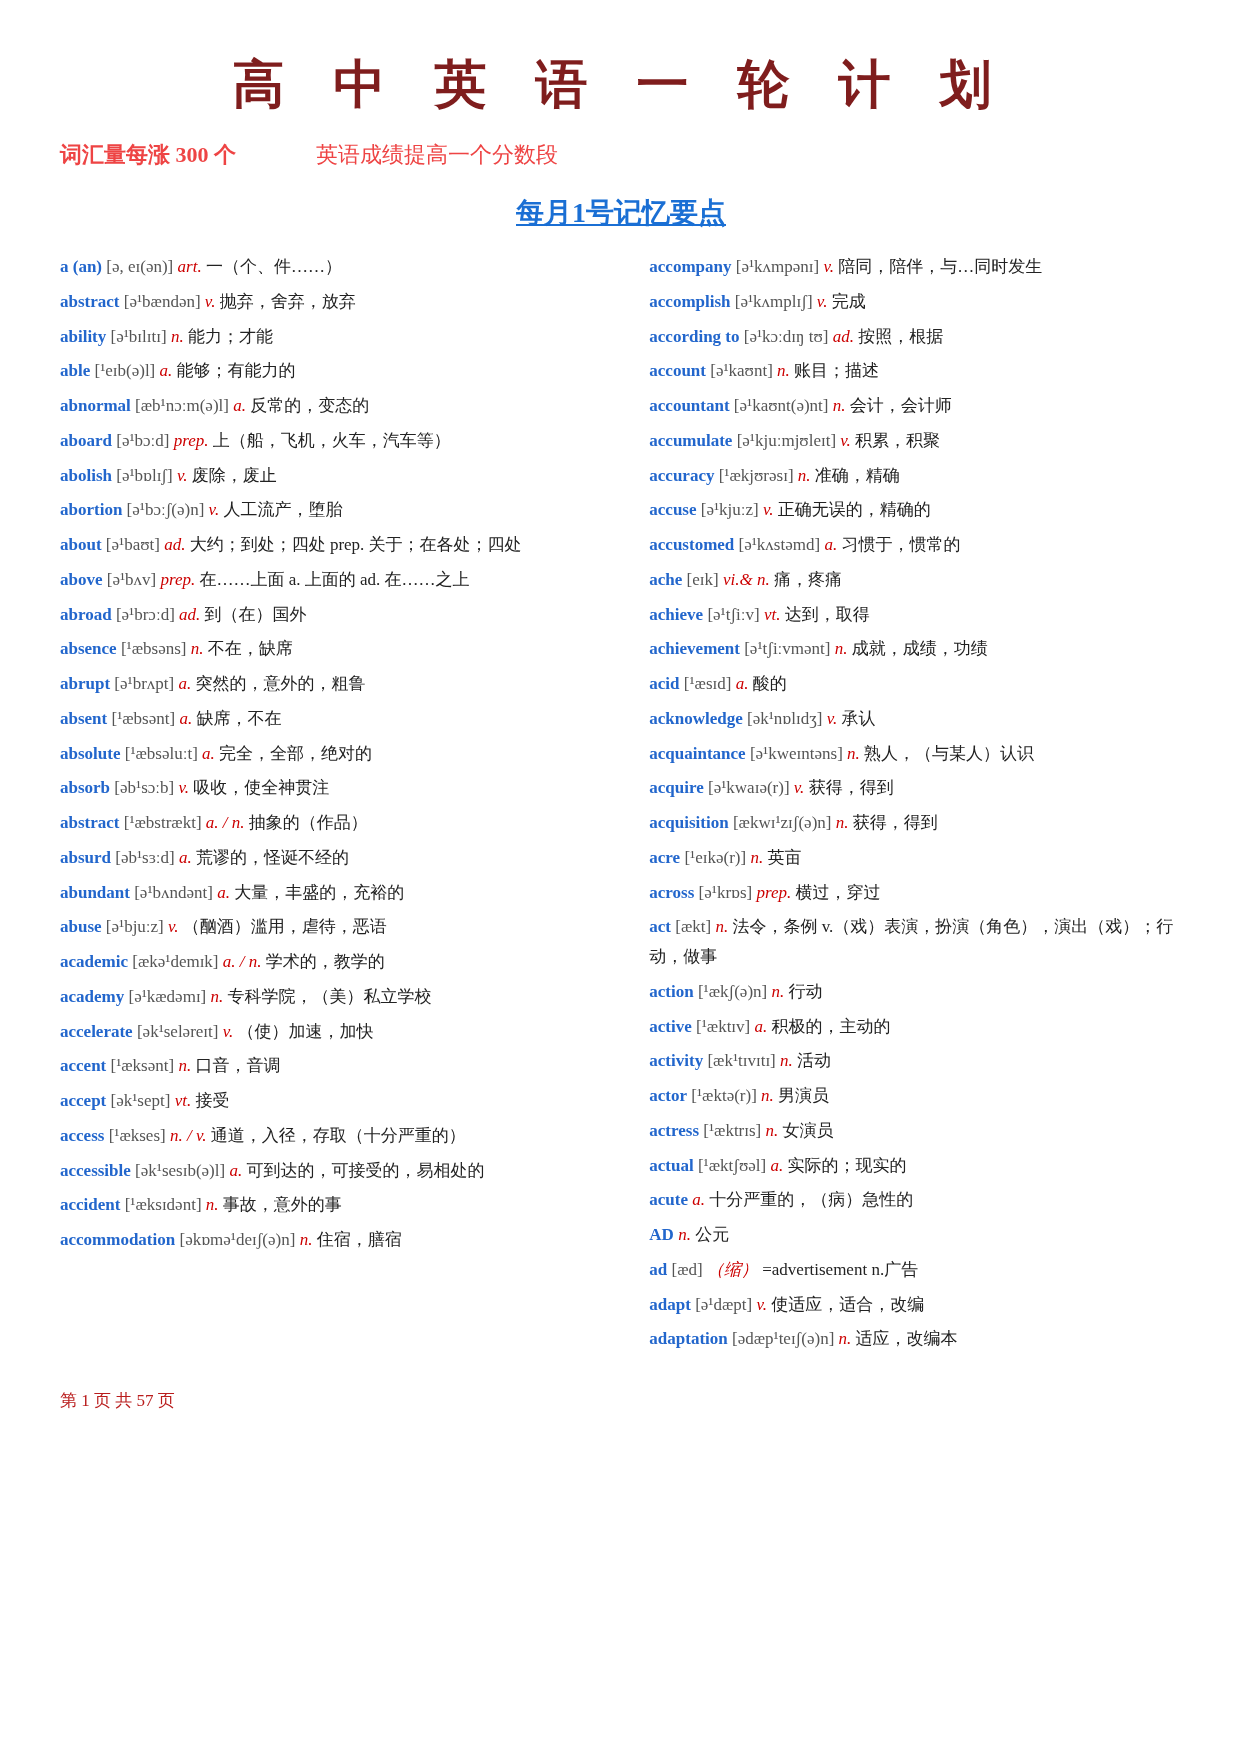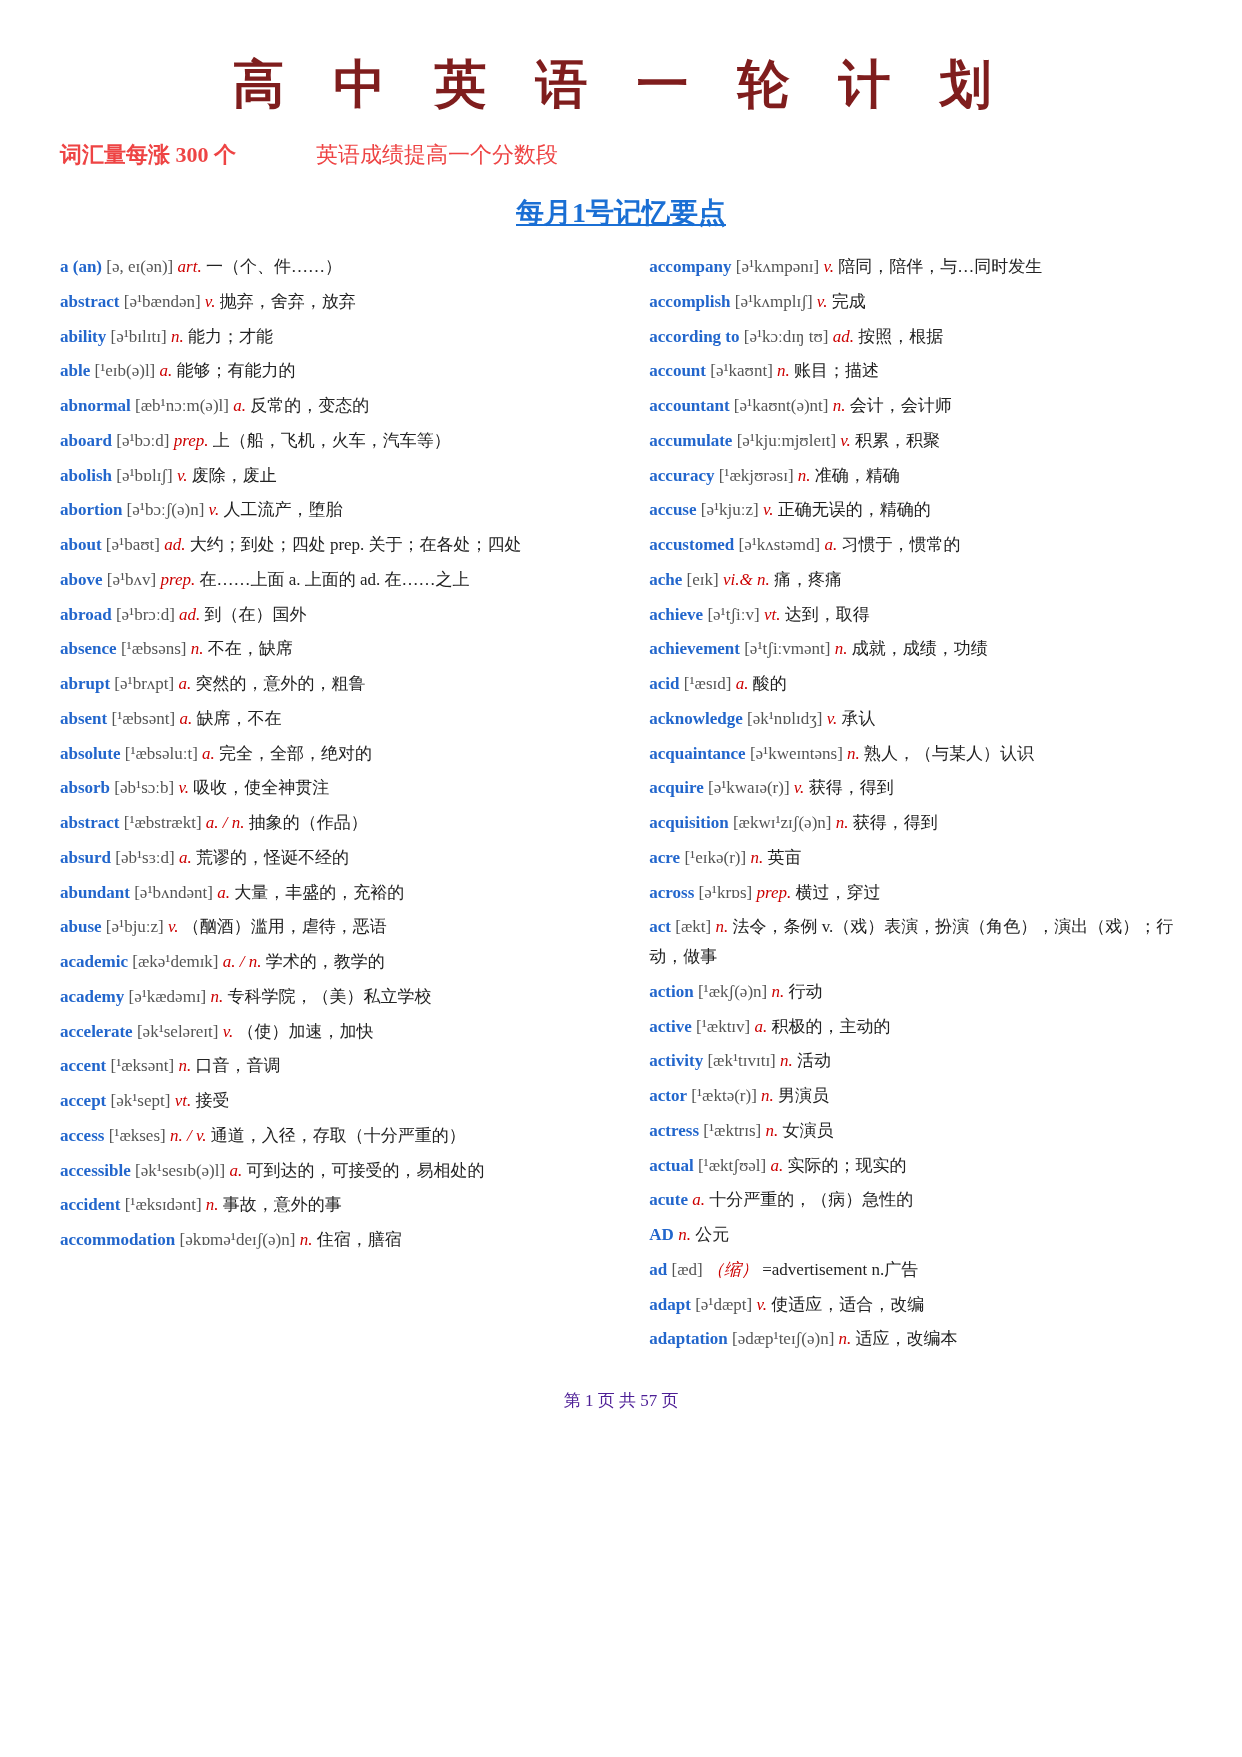--- a/index.html
+++ b/index.html
@@ -72,24 +72,24 @@
       font-size: 17px;
     }
     .pos {
       color: #c00;
       font-style: italic;
     }
     .definition {
       color: #222;
     }
     .page-footer {
-      text-align: center;
+      text-align: left;
       margin-top: 30px;
       font-size: 17px;
-      color: #4c1d95;
+      color: #b91c1c;
     }
     .entry-block {
       margin-bottom: 5px;
     }
   </style>
 </head>
 <body>
 
 <h1 class="page-title">高 中 英 语   一 轮 计 划</h1>
 

